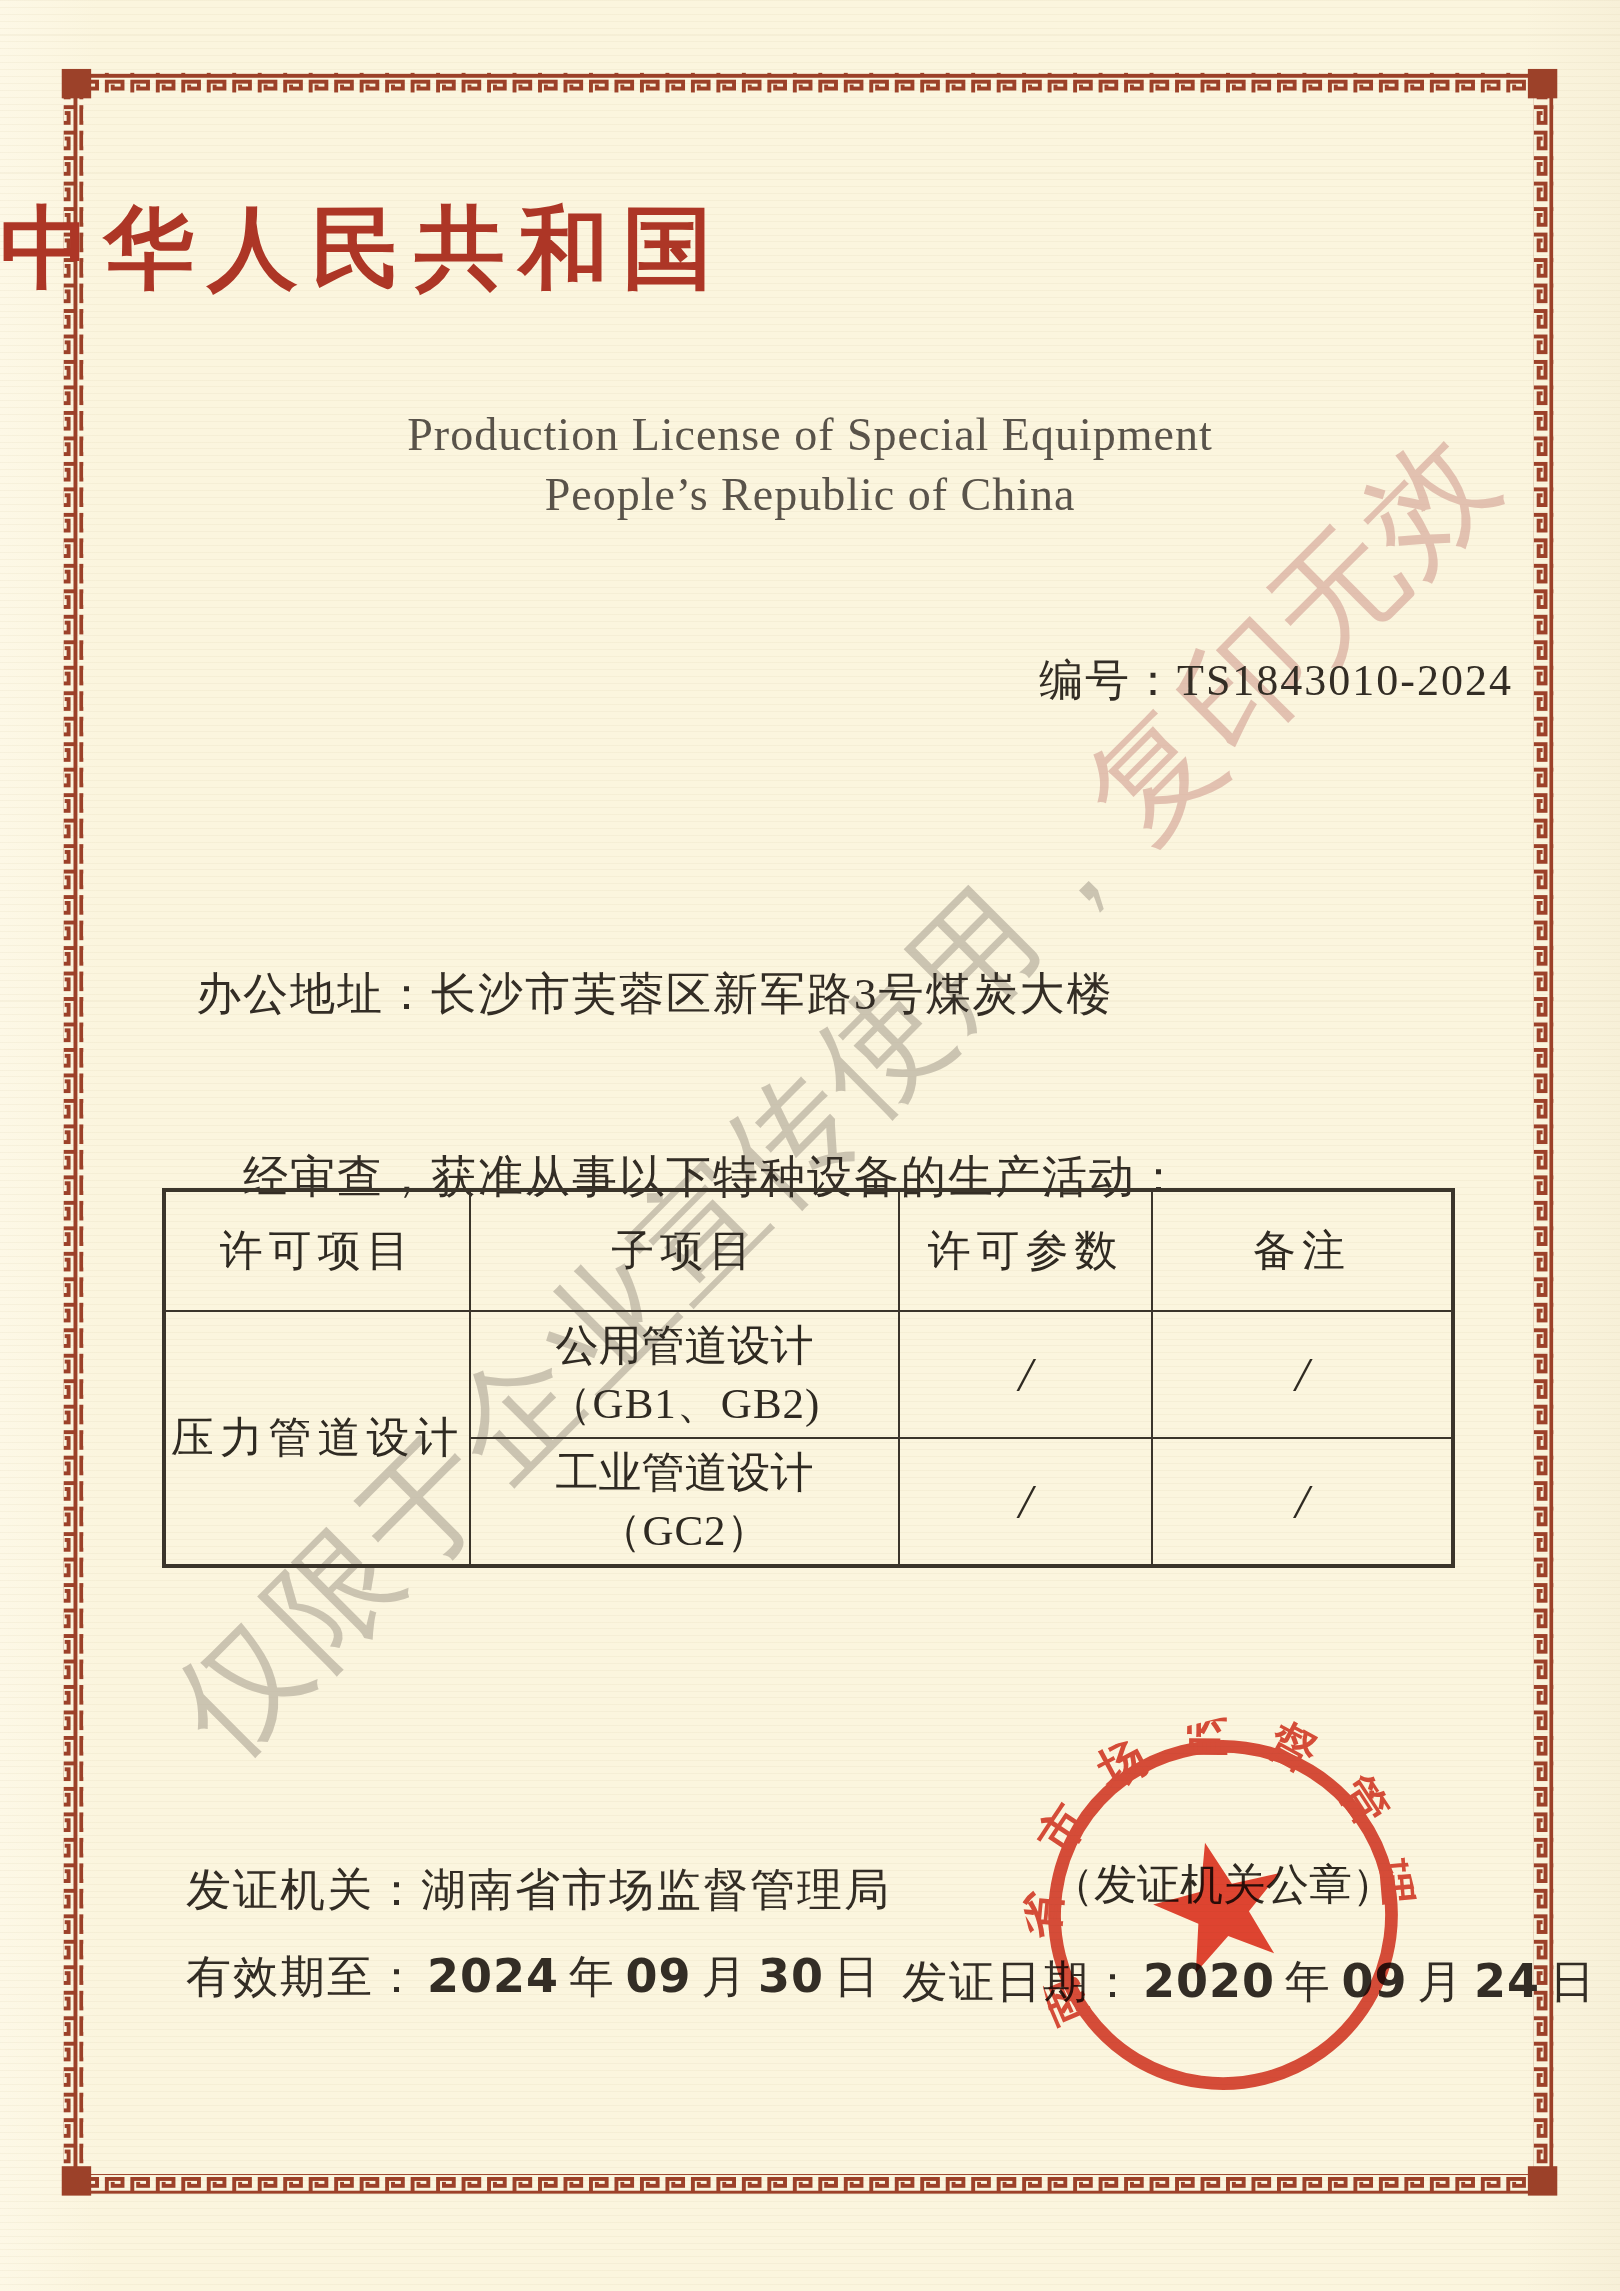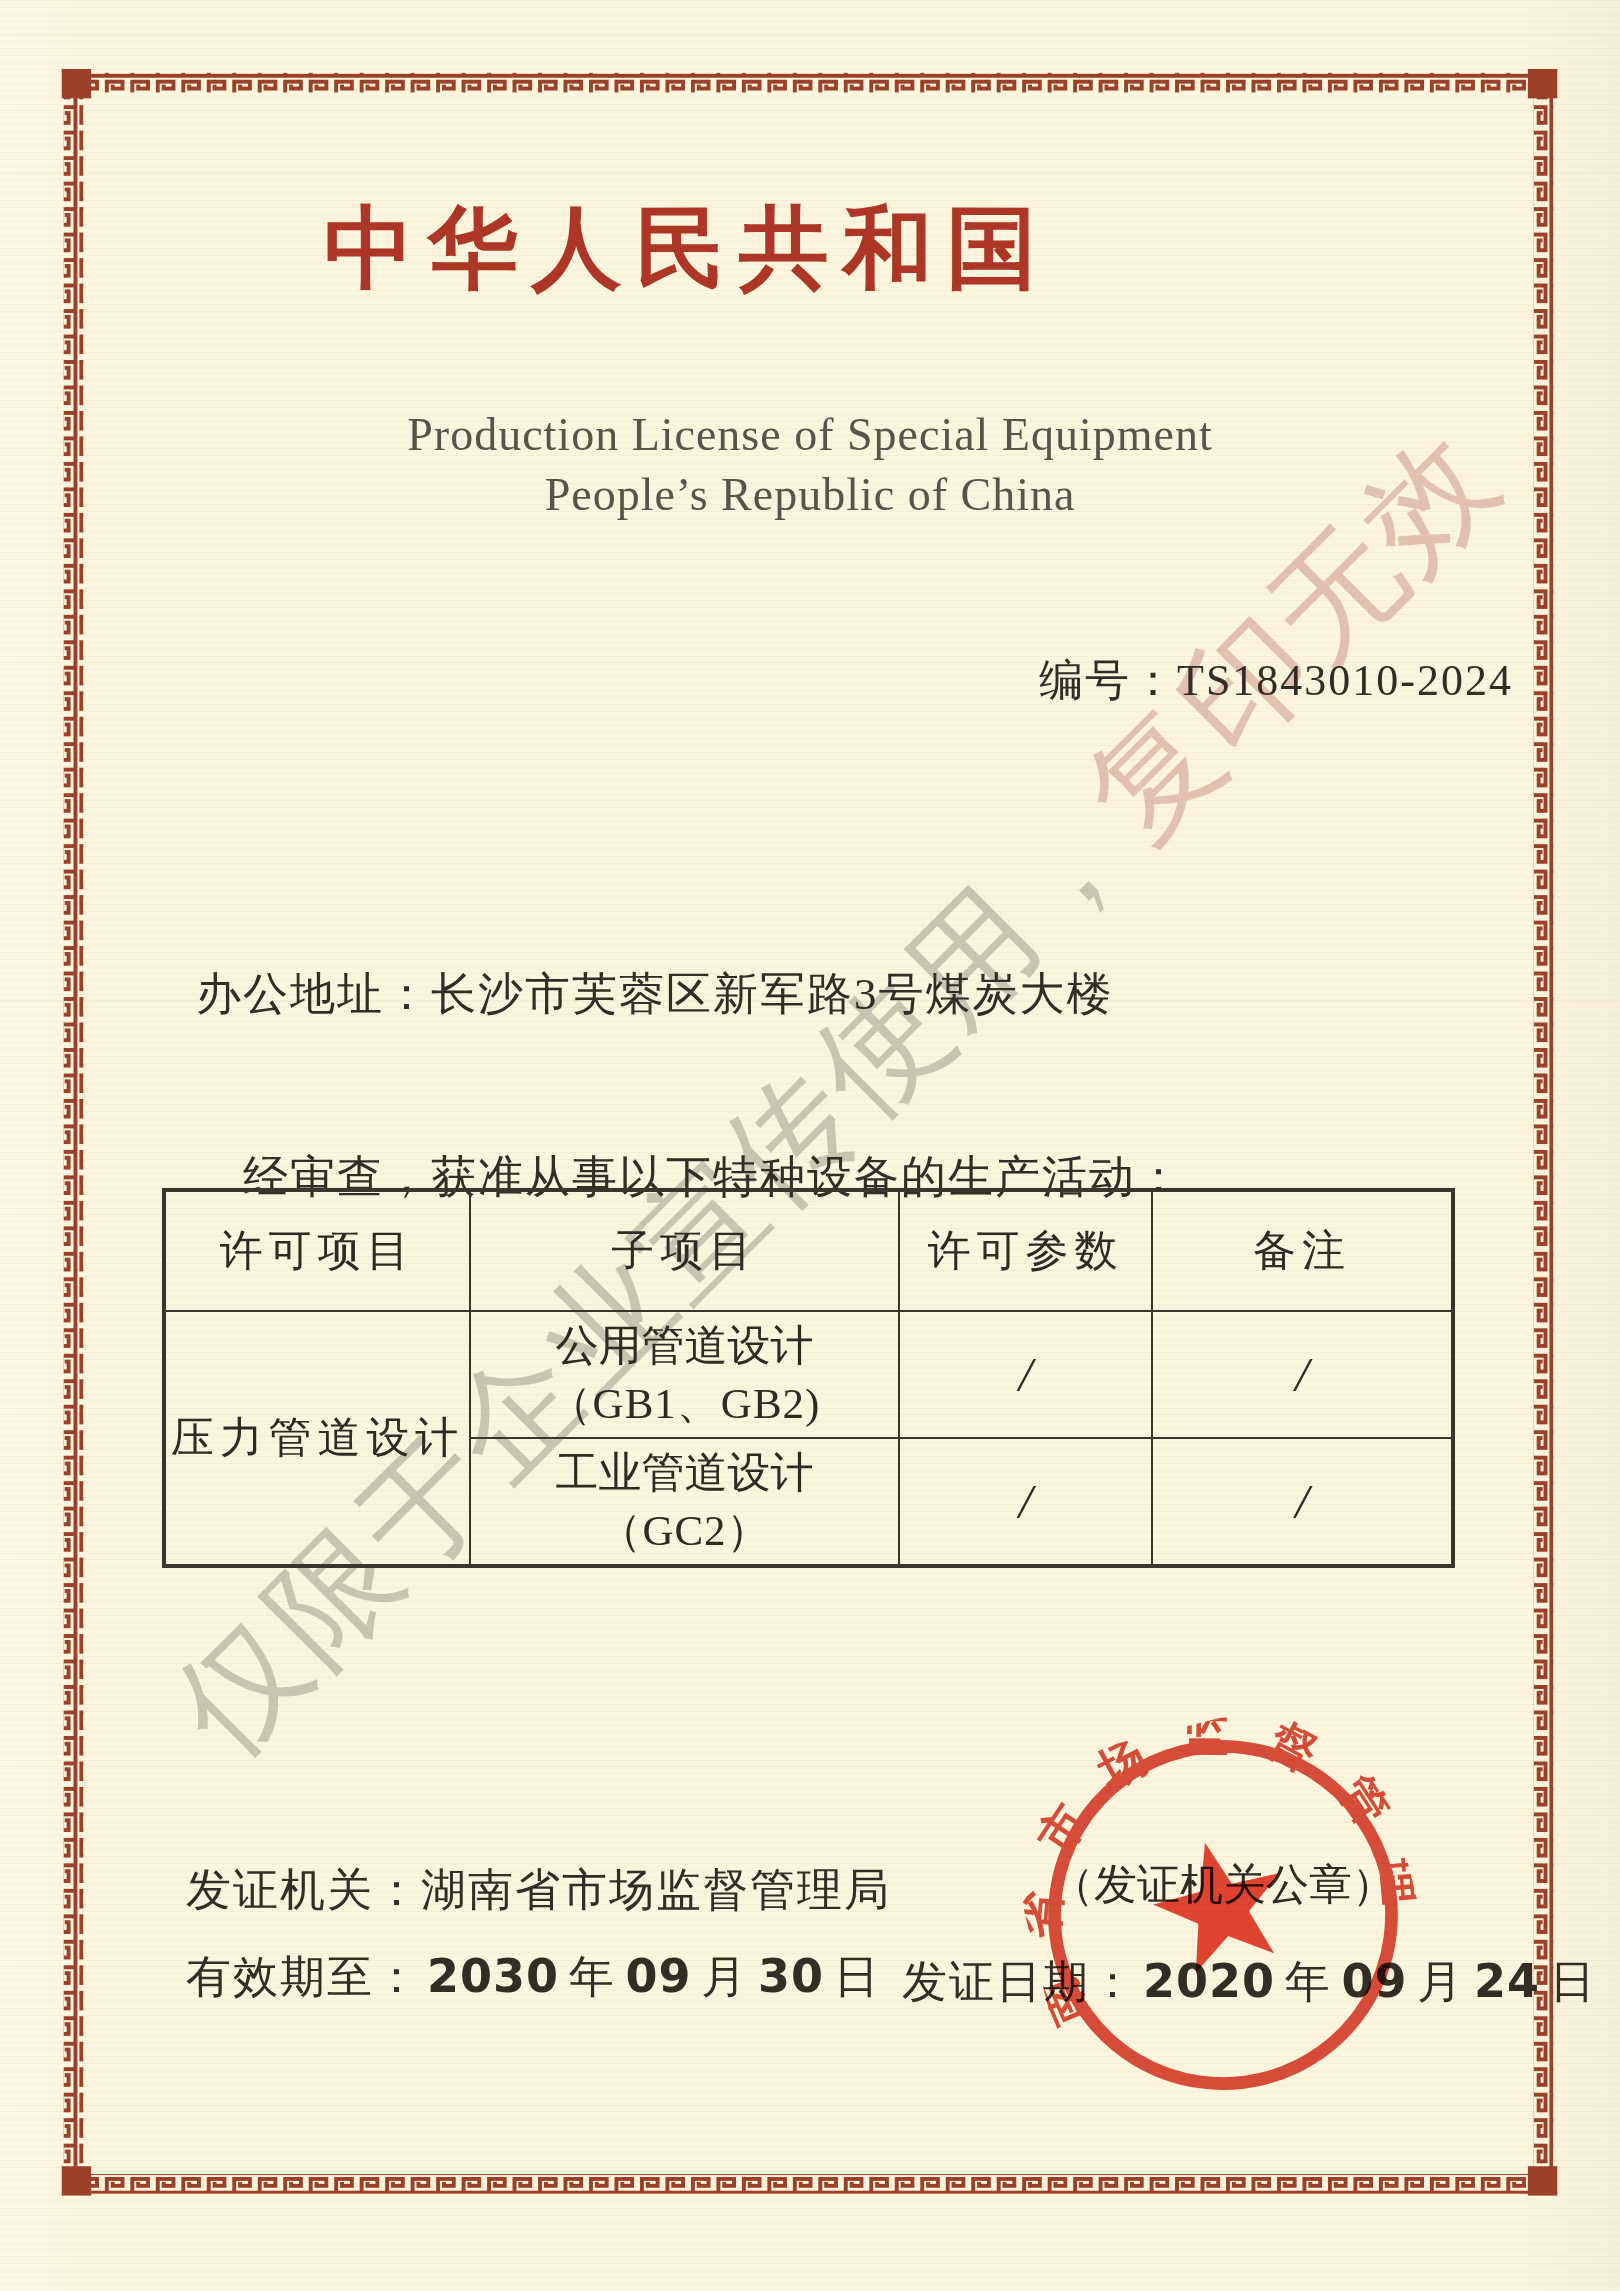--- a/index.html
+++ b/index.html
@@ -25,21 +25,21 @@
     text-align:center;white-space:nowrap;
     transform:rotate(-45deg);
     font-size:125px;letter-spacing:3.9px;
     font-family:var(--serif);
     user-select:none;
   }
   .wm .wm1{color:rgba(168,160,145,.58);}
   .wm .wm2{color:rgba(205,150,138,.55);}
   .abs{position:absolute;z-index:3;}
   .title-cn{
-    left:0;width:1374px;text-align:center;
+    left:0;width:1374px;text-align:left;
     font-weight:bold;color:#ad3626;
     font-family:var(--serif);
   }
   .t1{top:188px;font-size:90px;letter-spacing:13.7px;}
   .t2{top:292px;font-size:84px;letter-spacing:3.9px;}
   .title-en{
     left:0;width:1620px;text-align:center;
     color:#59534a;font-size:46px;letter-spacing:1px;
     font-family:var(--serif);
   }
@@ -162,21 +162,21 @@
     </tbody>
   </table>
 
   <div class="abs footer-line authority">
     <span class="lbl">发证机关：</span><span>湖南省市场监督管理局</span>
   </div>
 
   <div class="abs seal-note">（发证机关公章）</div>
 
   <div class="abs footer-line valid">
-    <span class="lbl">有效期至：</span><span class="dt">2030</span><span class="unit">年</span><span class="dt">09</span><span class="unit">月</span><span class="dt">30</span><span class="unit">日</span>
+    <span class="lbl">有效期至：</span><span class="dt">2024</span><span class="unit">年</span><span class="dt">09</span><span class="unit">月</span><span class="dt">30</span><span class="unit">日</span>
   </div>
 
   <div class="abs footer-line issue">
     <span class="lbl">发证日期：</span><span class="dt">2020</span><span class="unit">年</span><span class="dt">09</span><span class="unit">月</span><span class="dt">24</span><span class="unit">日</span>
   </div>
 
   <svg class="seal" width="384" height="384" viewBox="0 0 392 392">
     <circle cx="196" cy="196" r="172" fill="none" stroke="#d6402f" stroke-width="13"></circle>
     <path id="sealArc" d="M 53 283 A 168 168 0 1 1 339 283" fill="none"></path>
     <text font-size="47" font-weight="bold" fill="#d6402f" letter-spacing="36" font-family="Liberation Serif, DejaVu Serif, serif">

